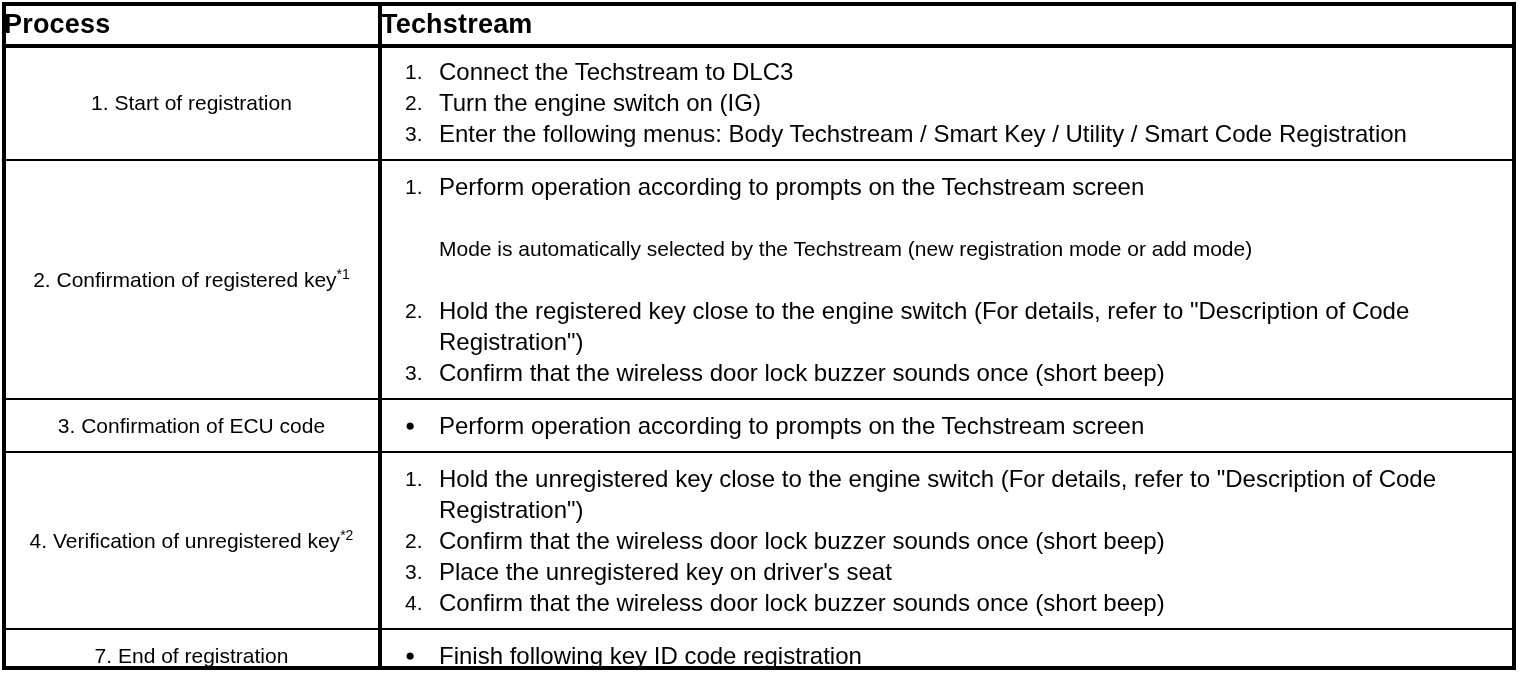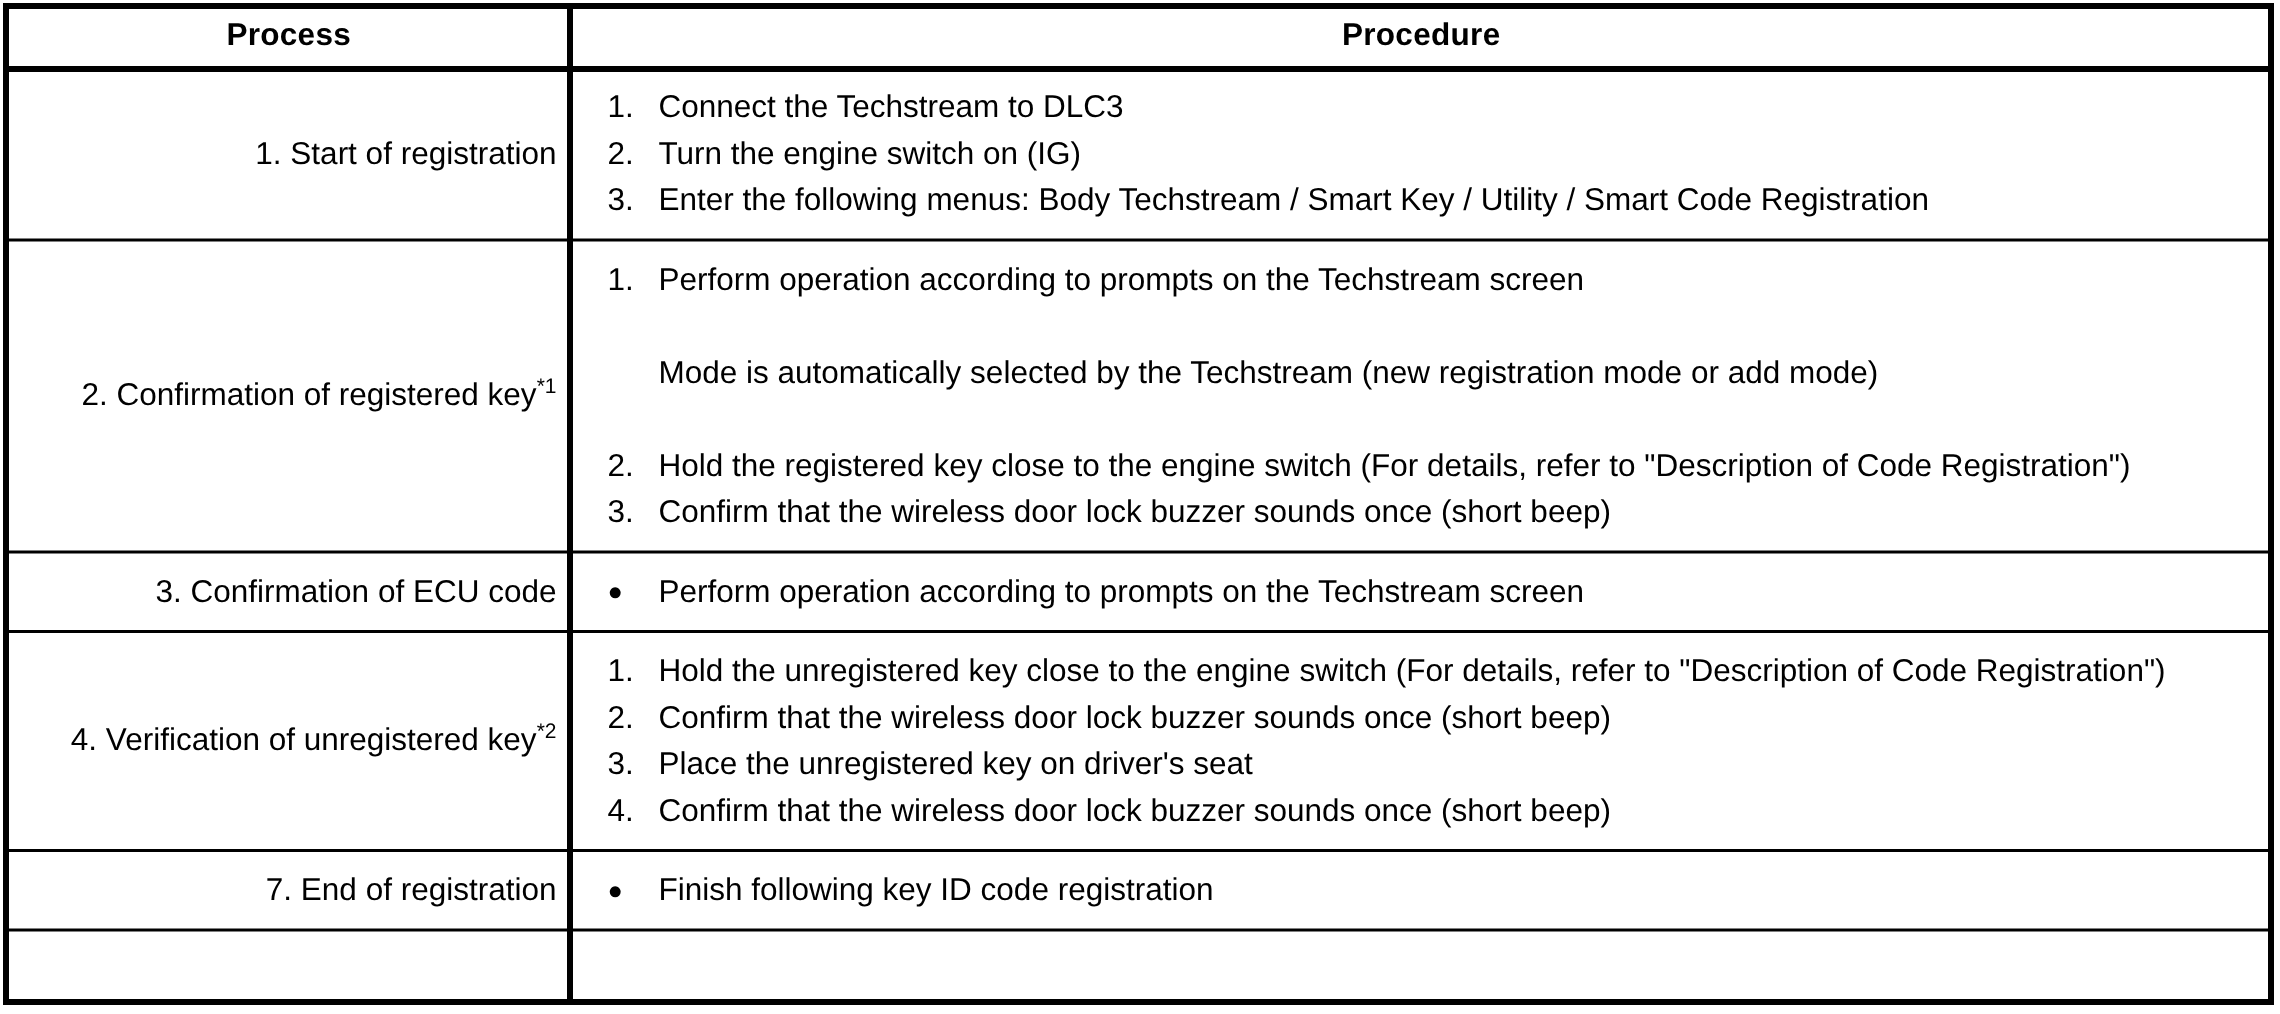--- a/index.html
+++ b/index.html
@@ -81,33 +81,33 @@
 
   thead td {
     border-top: 0;
     border-bottom: 0;
   }
 
   .col-process { width: 376px; }
   .col-procedure { width: 1130px; }
 
   .hdr-cell {
-    text-align: center;
-    font-size: 21px;
+    text-align: left;
+    font-size: 27px;
     font-weight: bold;
     height: 40px;
     line-height: 40px;
     letter-spacing: 0.2px;
   }
 
   .process-cell {
     padding: 6px 10px 6px 8px;
     font-size: 21px;
     line-height: 30px;
-    text-align: right;
+    text-align: center;
   }
 
   .procedure-cell {
     padding: 10px 14px 10px 24px;
     font-size: 21px;
     line-height: 31px;
     text-align: left;
   }
 
   
@@ -123,21 +123,21 @@
     font-size: 21px;
     line-height: 31px;
   }
   .item-marker.bullet {
     width: 34px;
     font-size: 17px;
     line-height: 31px;
   }
   .item-text {
     flex: 1 1 auto;
-    font-size: 21px;
+    font-size: 24px;
     line-height: 31px;
     text-indent: 0;
   }
 
   
   .note {
     display: flex;
     line-height: 31px;
     align-items: flex-end;
   }
@@ -167,21 +167,21 @@
 <div class="sheet">
 
   <table class="proc-table">
     <colgroup>
       <col class="col-process">
       <col class="col-procedure">
     </colgroup>
     <thead>
       <tr>
         <td class="hdr-cell">Process</td>
-        <td class="hdr-cell">Procedure</td>
+        <td class="hdr-cell">Techstream</td>
       </tr>
     </thead>
     <tbody id="table-body">
         <tr>
           <td class="process-cell"><span>1. Start of registration</span></td>
           <td class="procedure-cell">
             <div class="item">
               <span class="item-marker">1.</span>
               <span class="item-text">Connect the Techstream to DLC3</span>
             </div>

